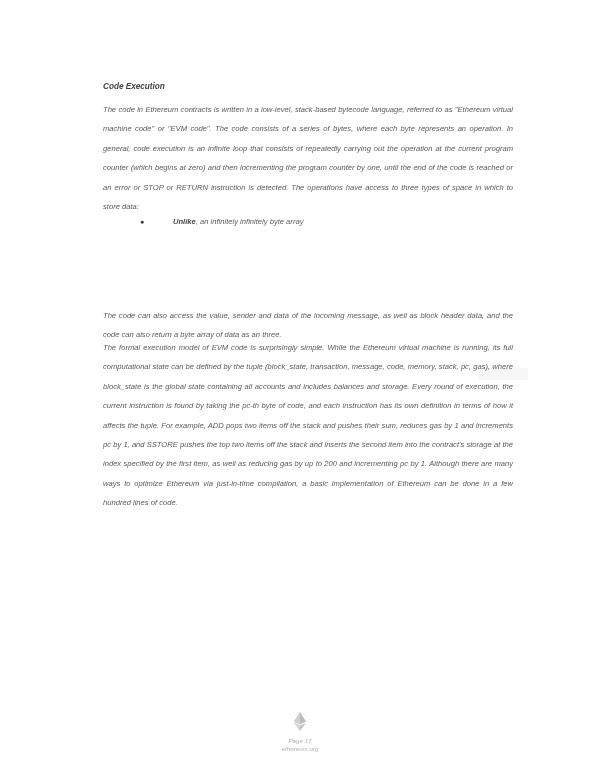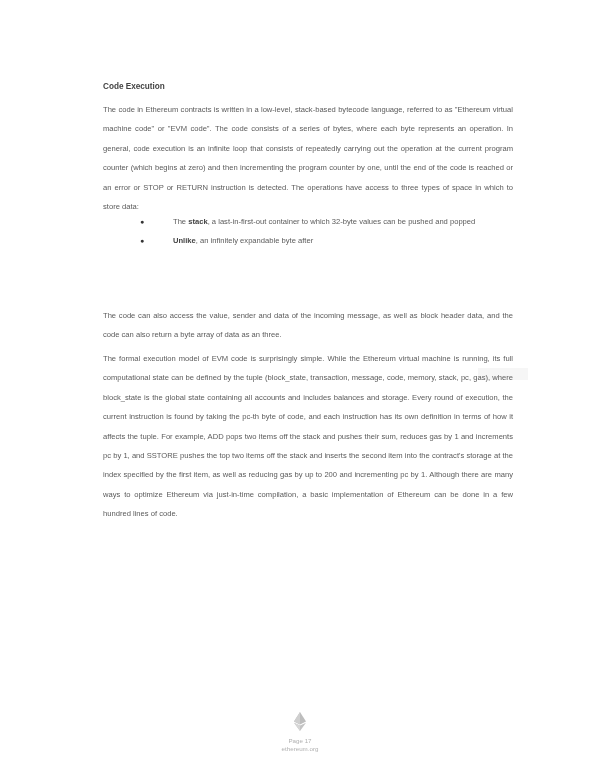--- a/index.html
+++ b/index.html
@@ -1,54 +1,50 @@
 <!DOCTYPE html>
 <html><head>
   <meta charset="utf-8">
   <style>
     html, body { margin: 0; padding: 0; background: #ffffff; }
     body { width: 600px; height: 776px; position: relative; overflow: hidden;
       font-family: "Liberation Sans", sans-serif; color: #555555; }
-    .page { position: absolute; left: 0; top: 0; width: 600px; height: 776px; }
+    .page { position: absolute; left: 0; top: 0; width: 600px; height: 776px; font-style: italic; }
     .heading { position: absolute; left: 103px; top: 82px; font-size: 8.2px; font-weight: bold; color: #444444; }
     .para { position: absolute; left: 103px; width: 410px; font-size: 7.6px; line-height: 19.4px;
       text-align: justify; color: #5a5a5a; }
     .p1 { top: 100px; }
     .bullets { position: absolute; left: 103px; top: 212px; width: 410px; font-size: 7.6px;
       line-height: 19.4px; color: #5a5a5a; }
     .bullet { position: relative; padding-left: 70px; text-align: justify; }
     .bullet-dot { position: absolute; left: 37px; top: 0; font-size: 7px; color: #333; }
     .bullet.wrap { padding-left: 0; text-indent: 70px; }
     .bullet.wrap .bullet-dot { text-indent: 0; }
     .p2 { top: 306px; }
-    .p3 { top: 349px; }
+    .p3 { top: 338px; }
     b { color: #444444; }
     .footer { position: absolute; left: 0; width: 600px; top: 712px; text-align: center; }
     .eth-logo { display: block; margin: 0 auto; width: 12px; height: 19px; }
     .footer-text { font-size: 6.2px; color: #b0b0b0; line-height: 8px; }
     .shade { position: absolute; left: 478px; top: 368px; width: 50px; height: 12px; background: #f6f6f6; }
   </style>
 </head>
 <body>
 
 <div class="page">
   <div class="shade"></div>
 
   <div class="heading">Code Execution</div>
 
   <div class="para p1">The code in Ethereum contracts is written in a low-level, stack-based bytecode language, referred to as "Ethereum virtual machine code" or "EVM code". The code consists of a series of bytes, where each byte represents an operation. In general, code execution is an infinite loop that consists of repeatedly carrying out the operation at the current program counter (which begins at zero) and then incrementing the program counter by one, until the end of the code is reached or an error or STOP or RETURN instruction is detected. The operations have access to three types of space in which to store data:</div>
 
   <div class="bullets">
     <div class="bullet">
       <span class="bullet-dot">●</span>
-      <span>The </span><b>stack</b><span>, a last-in-first-out container to which 32-byte values can be pushed and popped</span>
-    </div>
-    <div class="bullet">
-      <span class="bullet-dot">●</span>
-      <b>Unlike</b><span>, an infinitely expandable byte after</span>
+      <b>Unlike</b><span>, an infinitely infinitely byte array</span>
     </div>
   </div>
 
   <div class="para p2">The code can also access the value, sender and data of the incoming message, as well as block header data, and the code can also return a byte array of data as an three.</div>
 
   <div class="para p3">The formal execution model of EVM code is surprisingly simple. While the Ethereum virtual machine is running, its full computational state can be defined by the tuple (block_state, transaction, message, code, memory, stack, pc, gas), where block_state is the global state containing all accounts and includes balances and storage. Every round of execution, the current instruction is found by taking the pc-th byte of code, and each instruction has its own definition in terms of how it affects the tuple. For example, ADD pops two items off the stack and pushes their sum, reduces gas by 1 and increments pc by 1, and SSTORE pushes the top two items off the stack and inserts the second item into the contract's storage at the index specified by the first item, as well as reducing gas by up to 200 and incrementing pc by 1. Although there are many ways to optimize Ethereum via just-in-time compilation, a basic implementation of Ethereum can be done in a few hundred lines of code.</div>
 
   <div class="footer">
     <svg class="eth-logo" viewBox="0 0 12 19">
       <polygon points="6,0 12,9.6 6,12.4 0,9.6" fill="#bdbdbd"></polygon>

